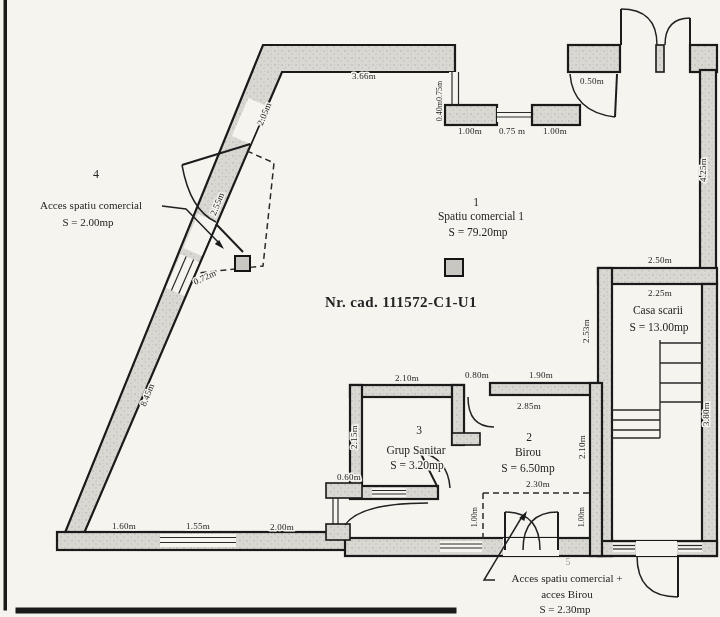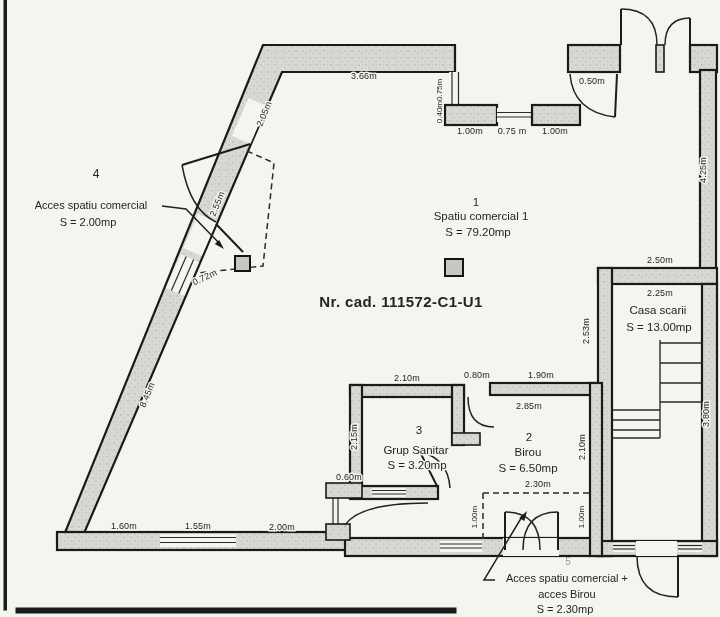--- a/index.html
+++ b/index.html
@@ -1,17 +1,17 @@
 <!DOCTYPE html>
 <html><head>
 <meta charset="utf-8">
 <style>
   html,body{margin:0;padding:0;background:#e8e7e3;}
   .page{position:relative;width:720px;height:617px;background:#f5f4ef;overflow:hidden;
-        font-family:Liberation Sans, sans-serif;}
+        font-family:Liberation Serif, serif;}
   svg{position:absolute;left:0;top:0;}
   .wall{fill:url(#wallhatch);stroke:#1a1a1a;stroke-width:2.2;}
   .wall-thin{fill:url(#wallhatch);stroke:#1a1a1a;stroke-width:1.6;}
   .whiteout{fill:#f5f4ef;stroke:none;}
   .winline{stroke:#2a2a2a;stroke-width:1.2;fill:none;}
   .door{stroke:#222;stroke-width:1.5;fill:none;}
   .leaf{stroke:#1c1c1c;stroke-width:2;fill:none;}
   .dashed{stroke:#2a2a2a;stroke-width:1.5;fill:none;stroke-dasharray:6 4;}
   .stair{stroke:#2a2a2a;stroke-width:1.4;fill:none;}
   .border{stroke:#1b1b1b;fill:#1b1b1b;}

